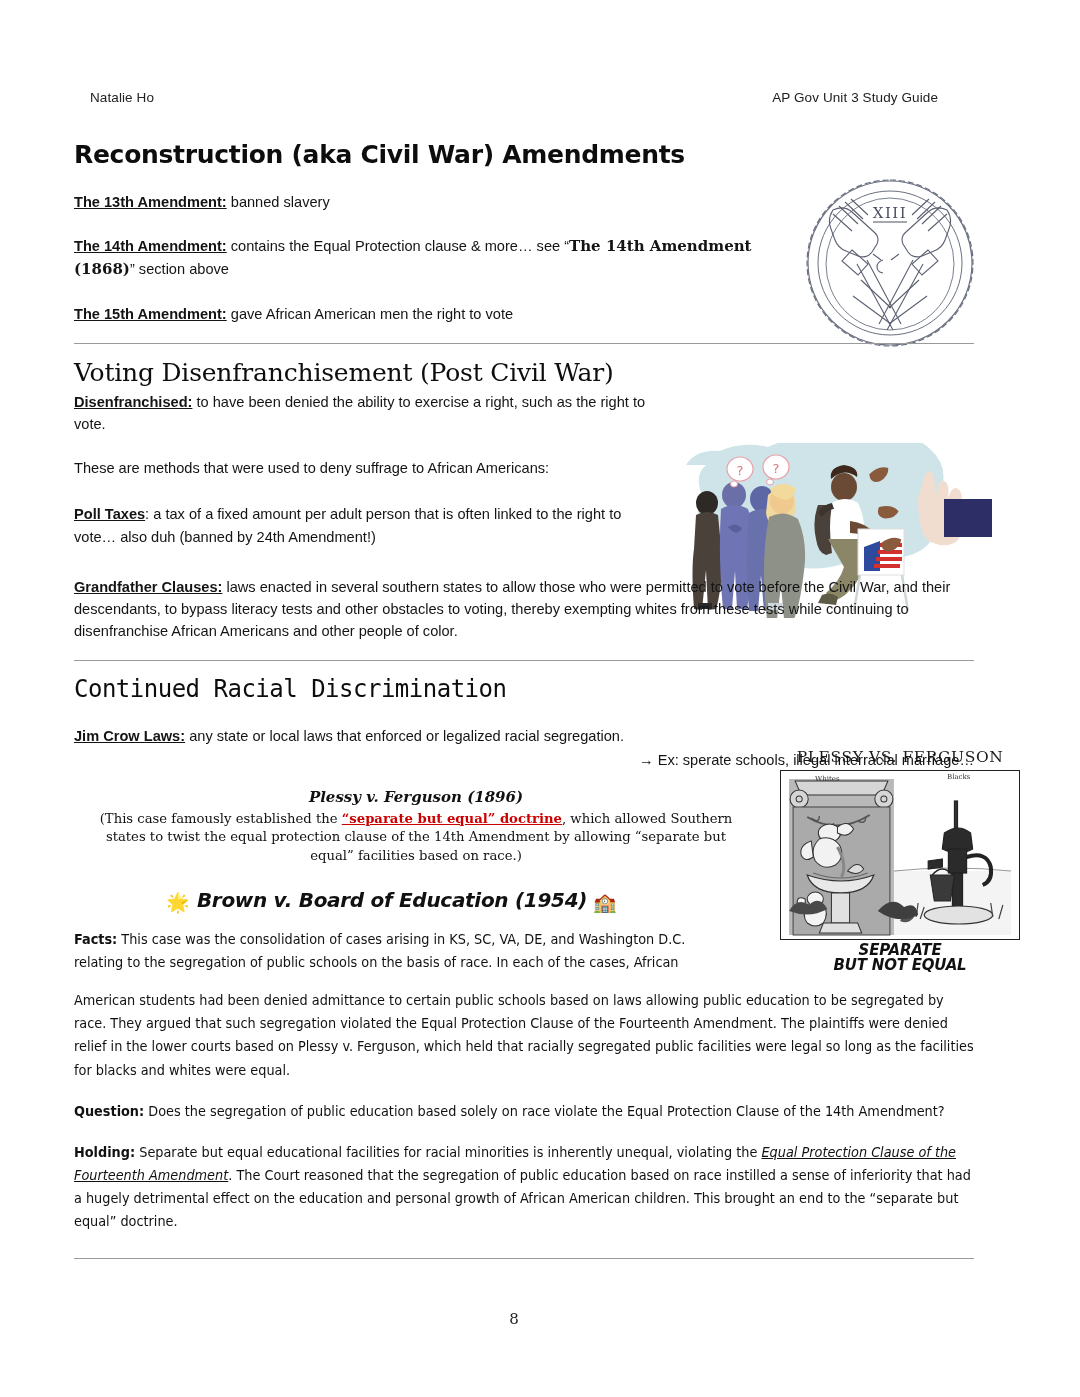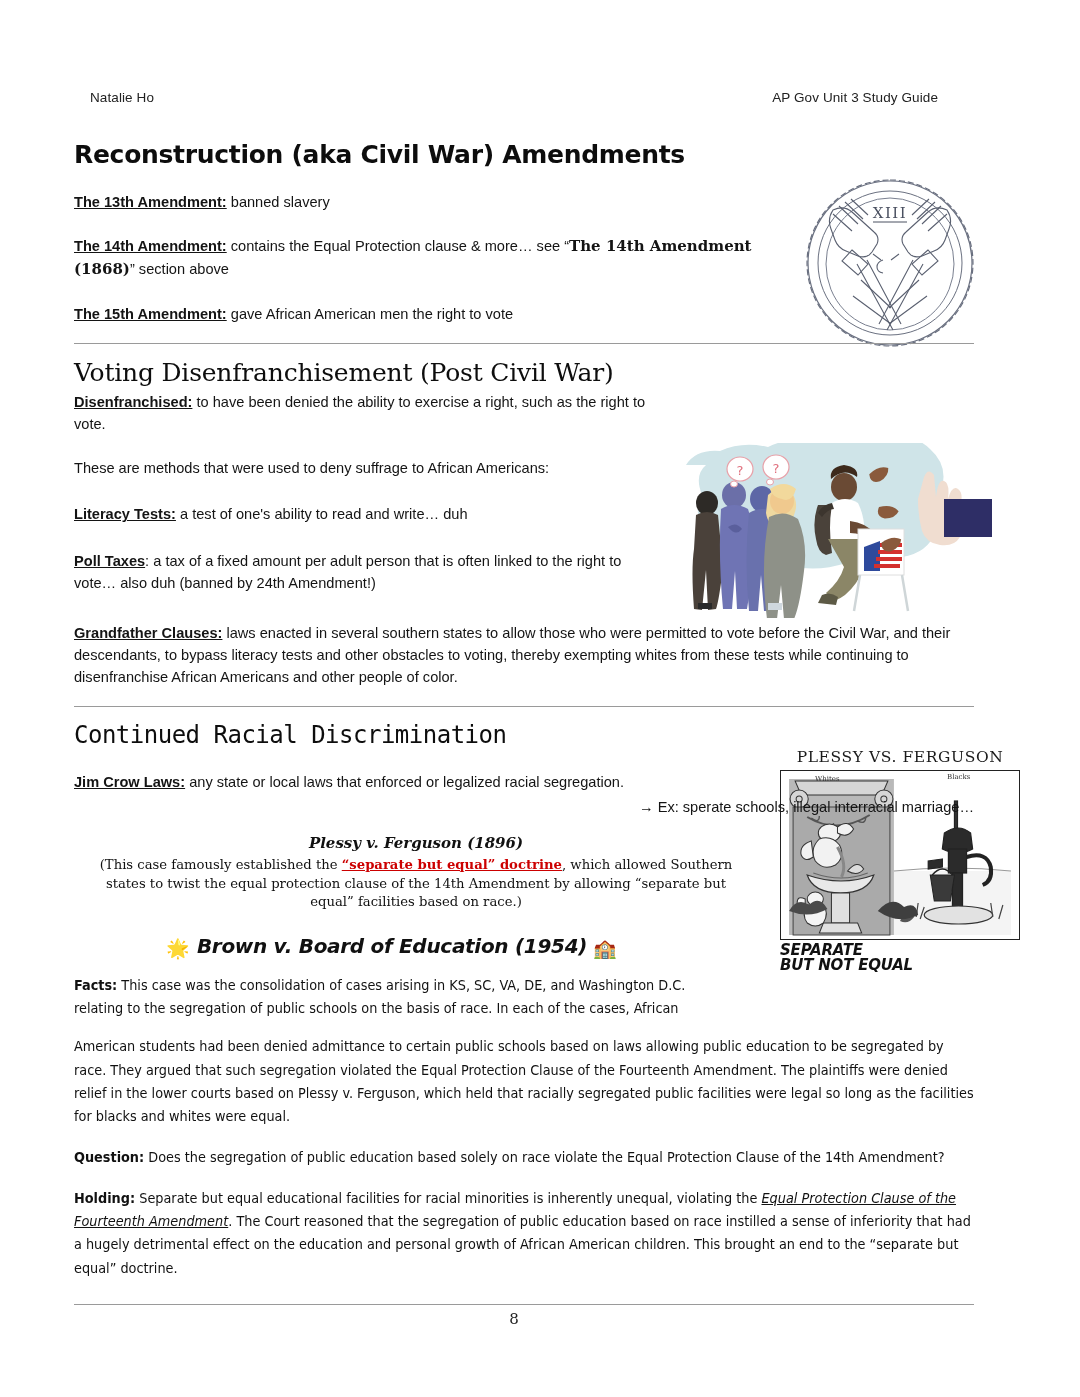--- a/index.html
+++ b/index.html
@@ -172,20 +172,21 @@
     height: 168px;
     position: relative;
     background: #fdba74;
     overflow: hidden;
   }
   .plessy .pcap {
     font-family: "DejaVu Sans", sans-serif;
     font-weight: bold;
     font-style: italic;
     font-size: 15px;
+    text-align: center;
     line-height: 1.02;
     margin-top: 3px;
     letter-spacing: -0.2px;
   }
 
   .pagenum {
     position: absolute;
     left: 0;
     right: 0;
     top: 1310px;
@@ -418,23 +419,20 @@
     <hr class="rule">
 
     <h1 class="sec-serif">Voting Disenfranchisement (Post Civil War)</h1>
 
     <p class="body narrow-2">
       <span class="u">Disenfranchised:</span><span> to have been denied the ability to exercise a right, such as the right to vote.</span>
     </p>
 
     <p class="body" style="margin-top:22px;">These are methods that were used to deny suffrage to African Americans:</p>
 
-    <p class="body" style="margin-top:24px;">
-      <span class="u">Literacy Tests:</span><span> a test of one's ability to read and write… duh</span>
-    </p>
 
     <p class="body narrow-3" style="margin-top:24px;">
       <span class="u">Poll Taxes</span><span>: a tax of a fixed amount per adult person that is often linked to the right to vote… also duh (banned by 24th Amendment!)</span>
     </p>
 
     <p class="body" style="margin-top:28px;">
       <span class="u">Grandfather Clauses:</span><span> laws enacted in several southern states to allow those who were permitted to vote before the Civil War, and their descendants, to bypass literacy tests and other obstacles to voting, thereby exempting whites from these tests while continuing to disenfranchise African Americans and other people of color.</span>
     </p>
 
     <hr class="rule">

